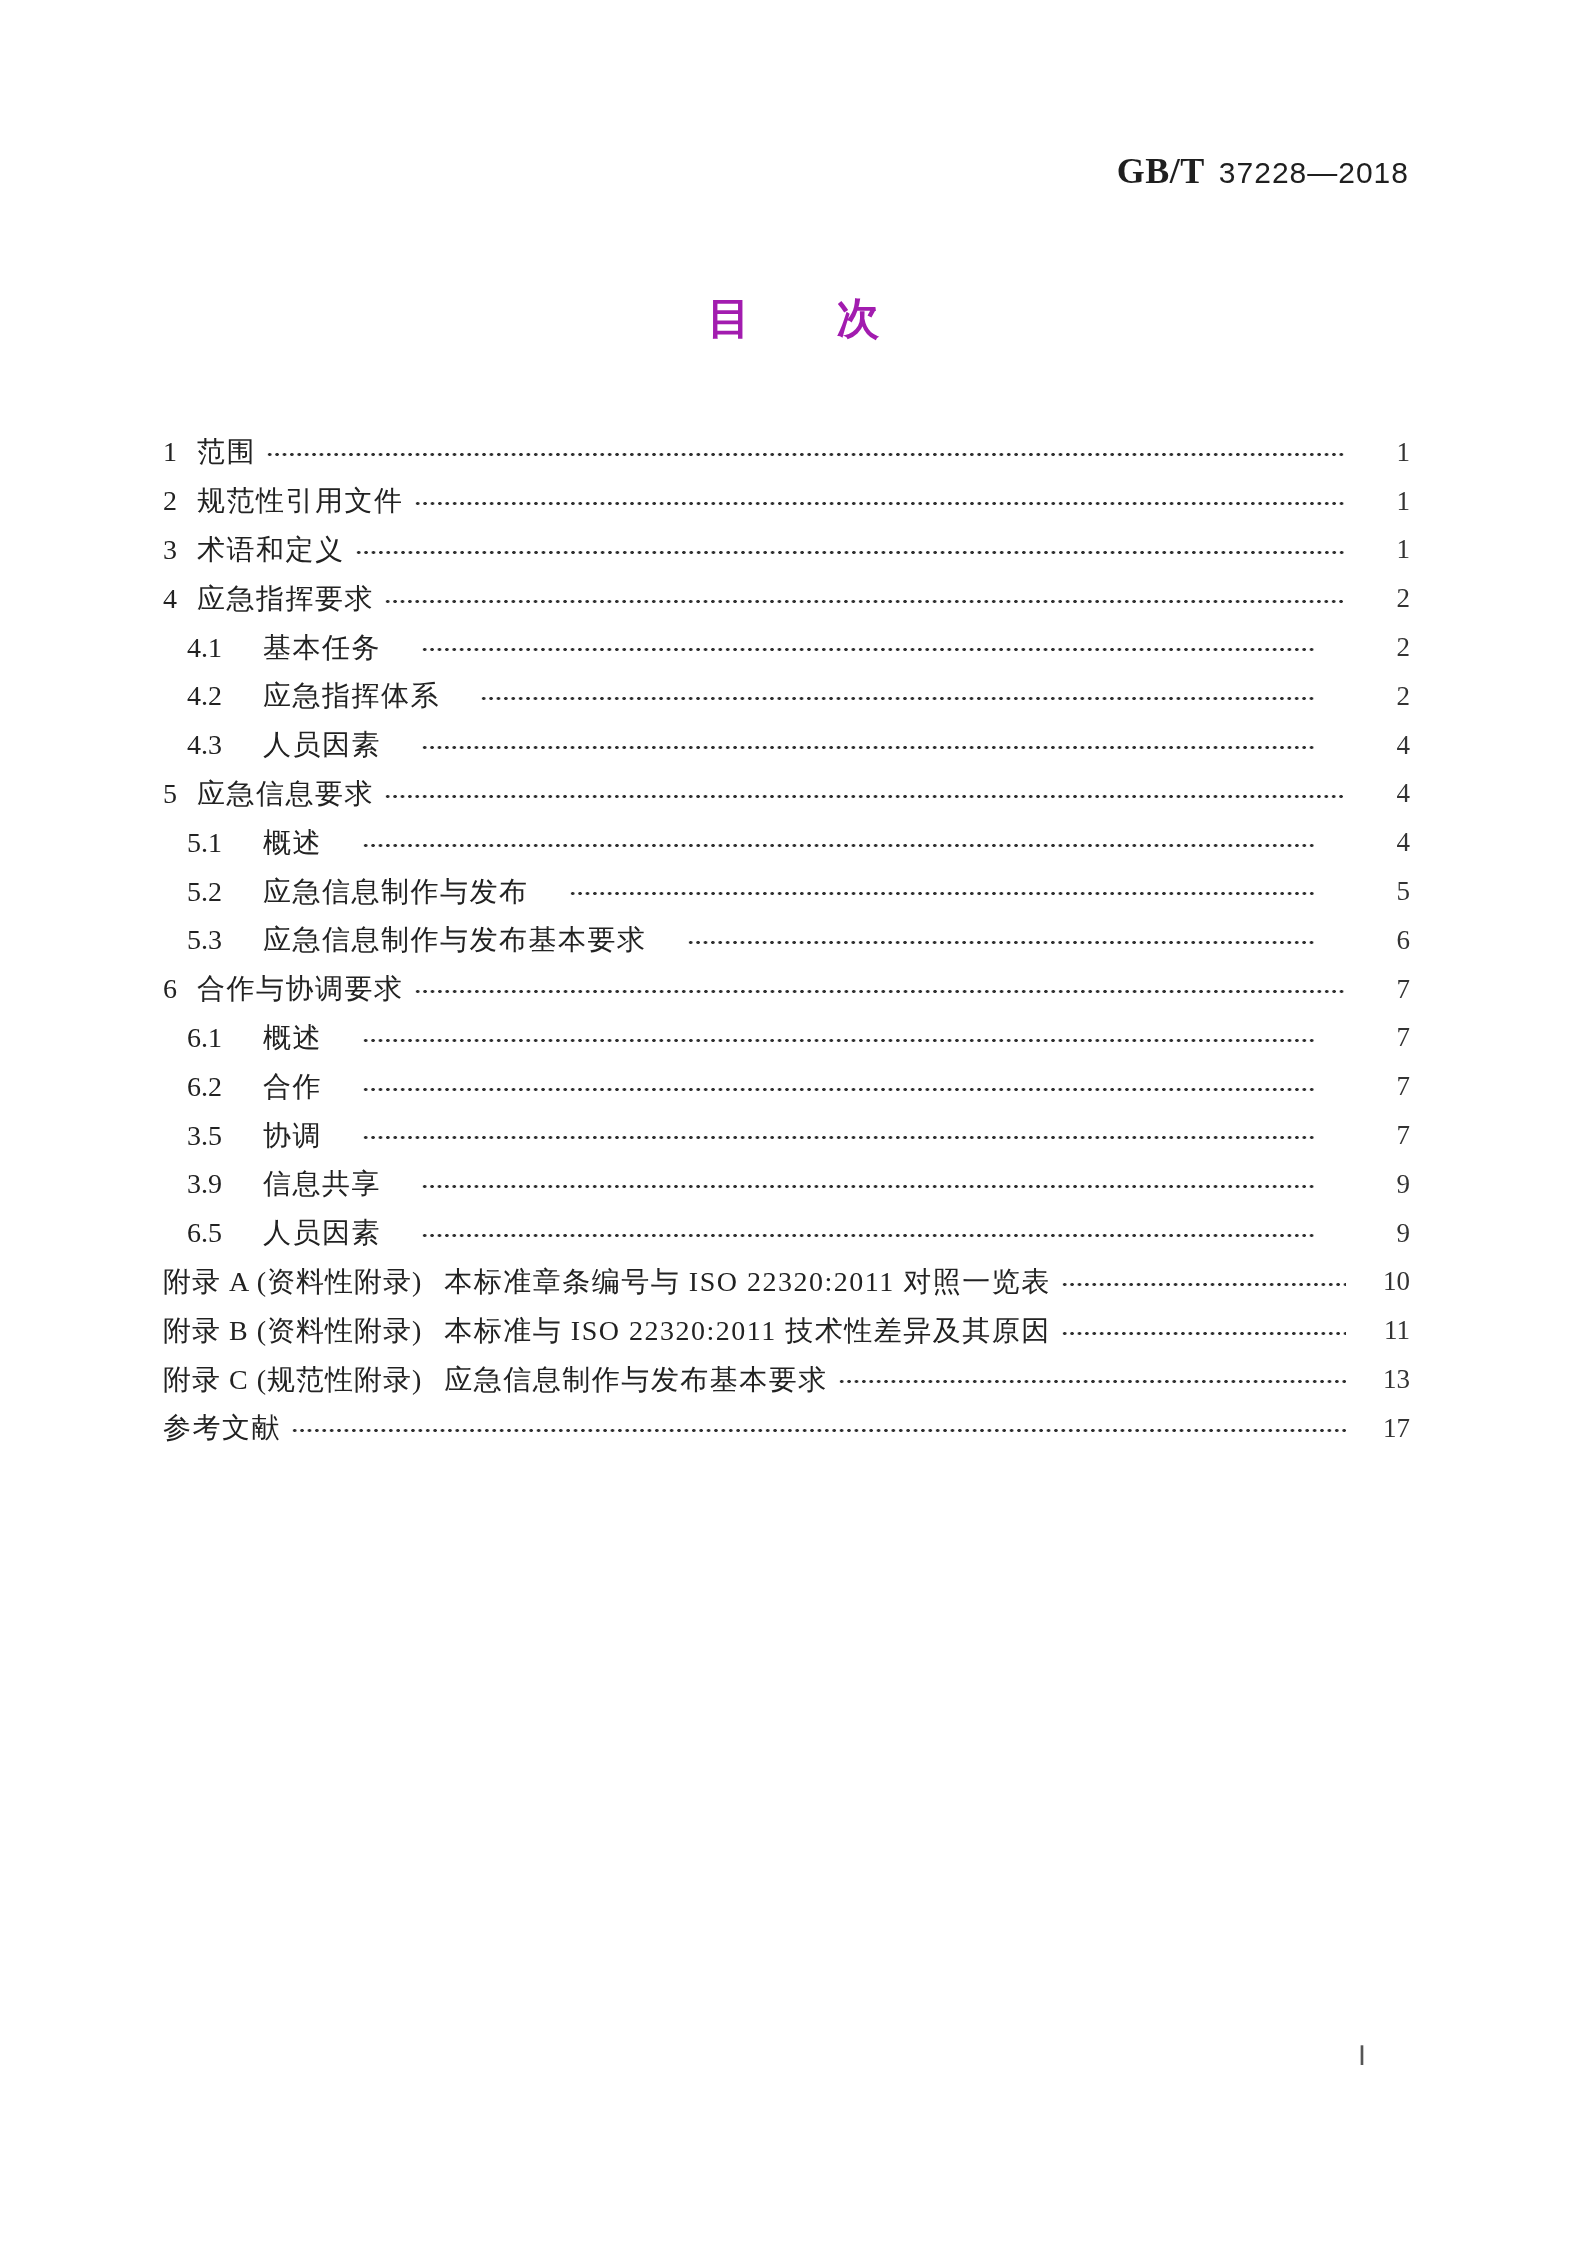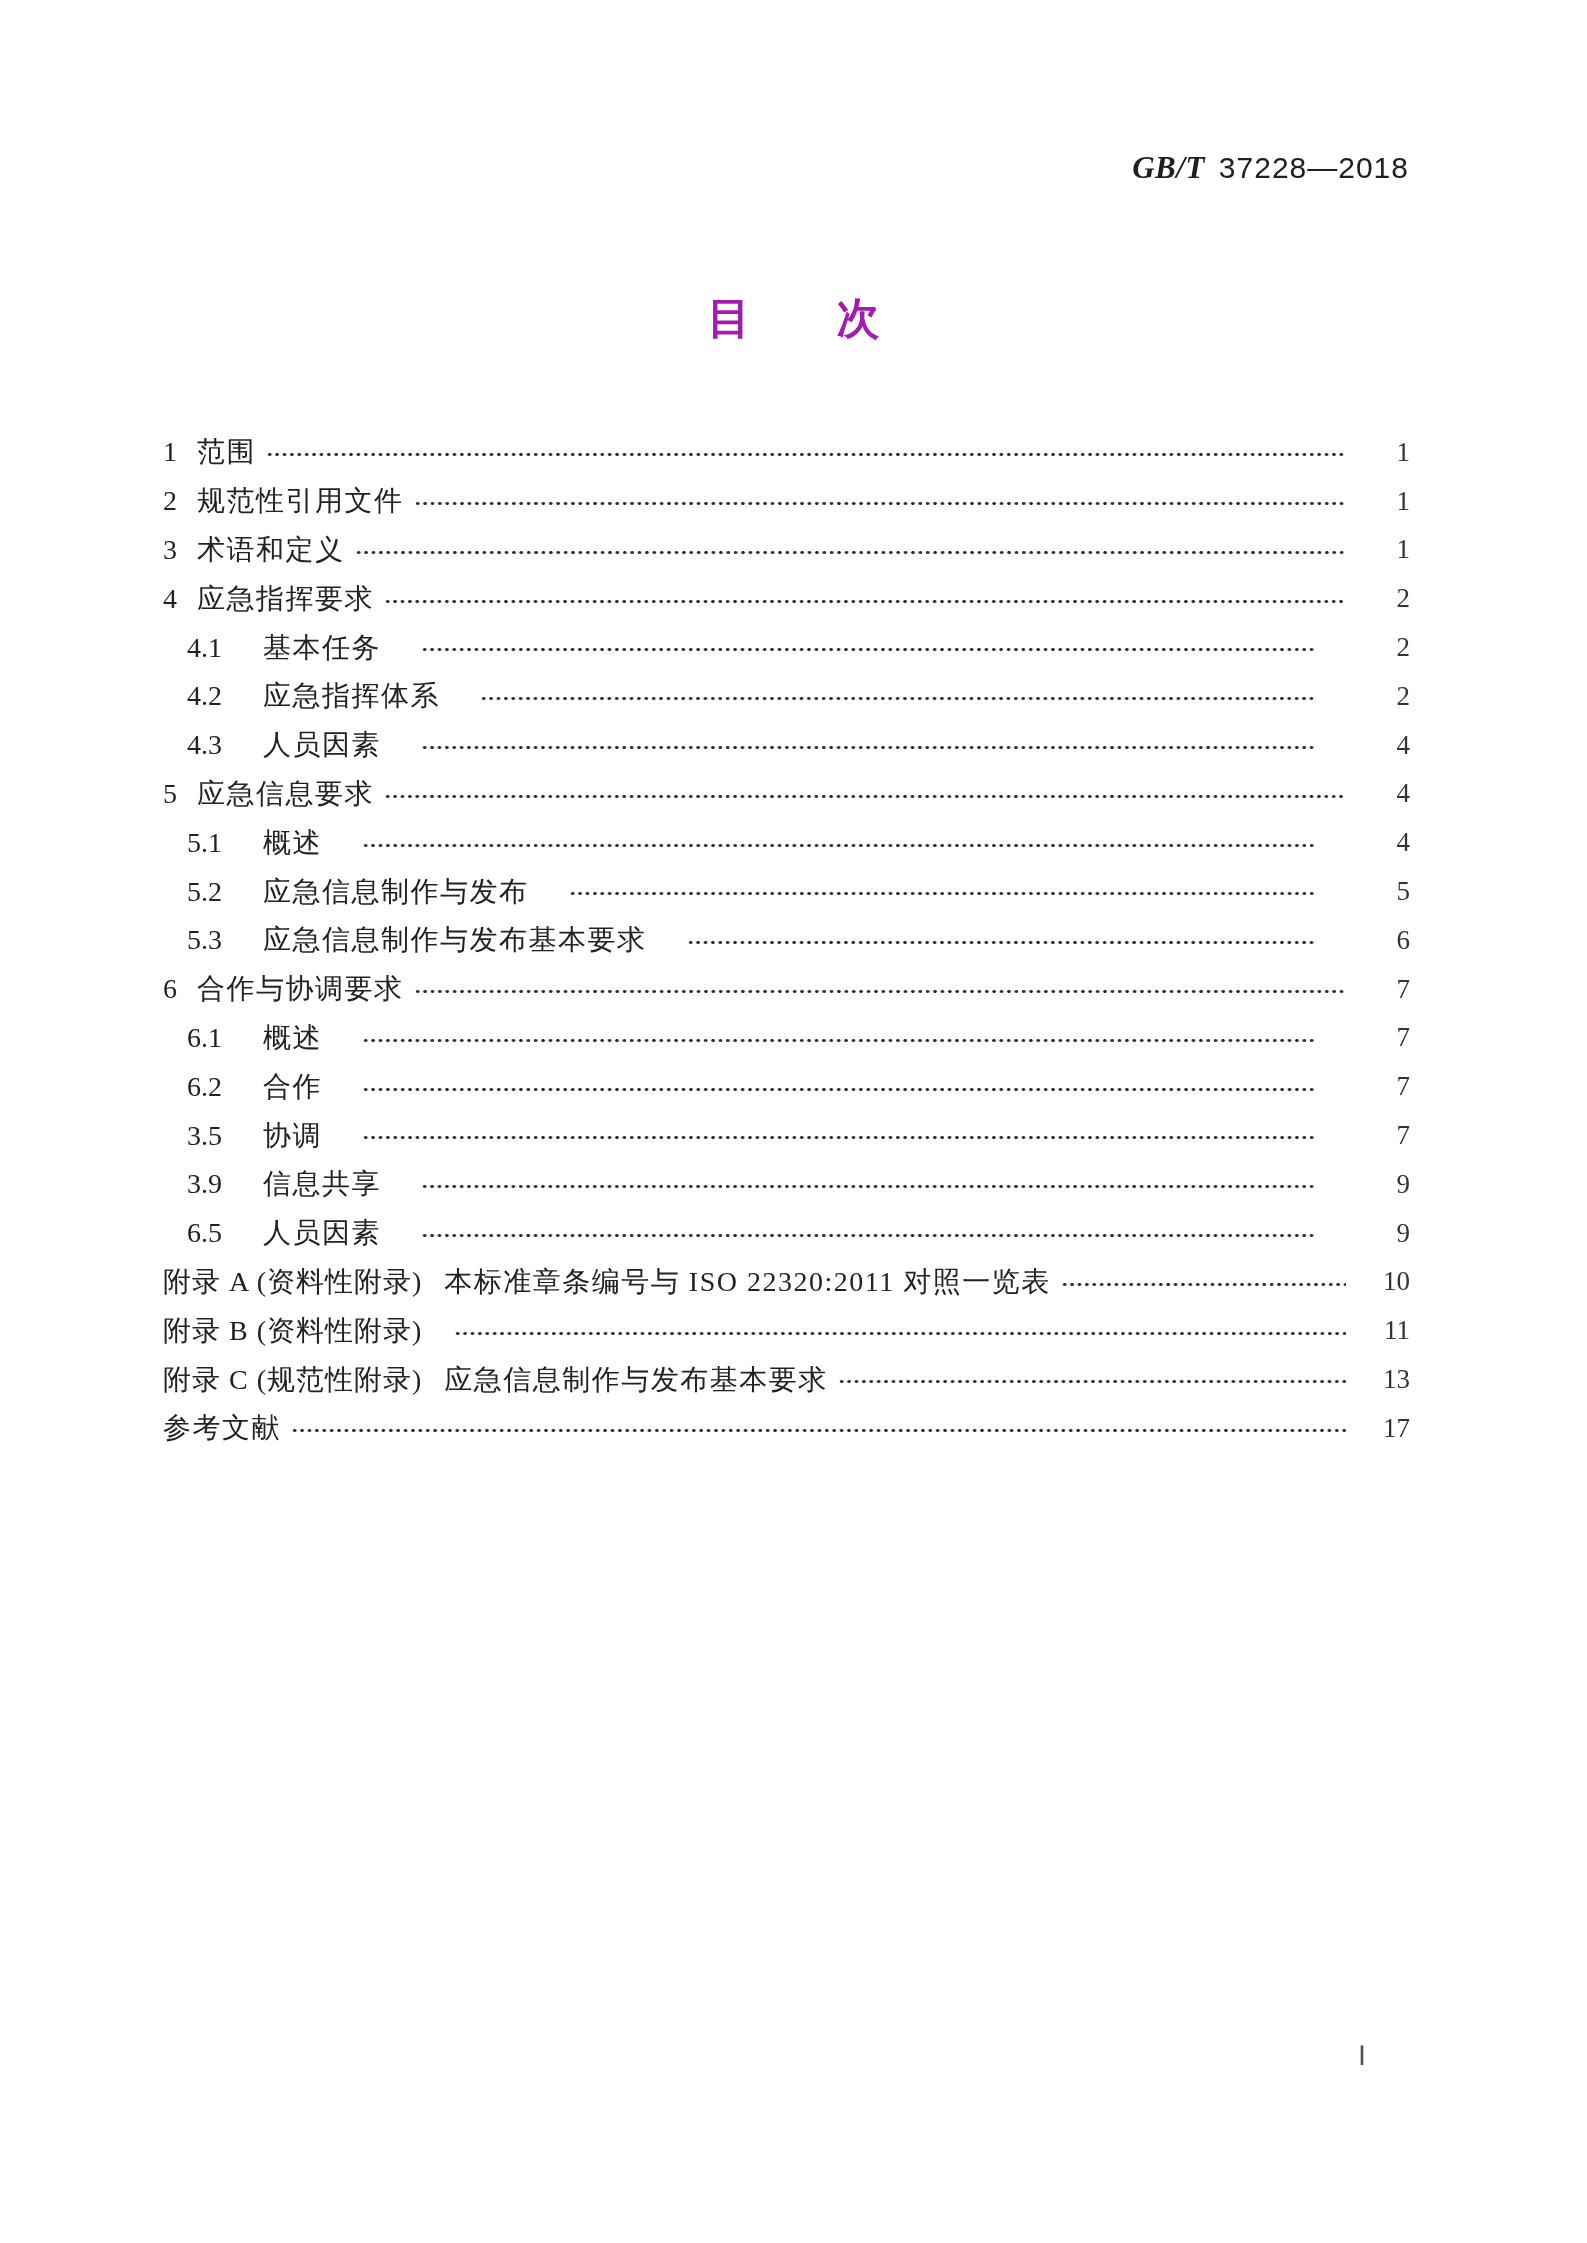--- a/index.html
+++ b/index.html
@@ -18,23 +18,22 @@
   }
   .header {
     position: absolute;
     top: 150px;
     right: 178px;
     white-space: nowrap;
   }
   .header .code {
     font-family: "Liberation Serif", serif;
     font-weight: 700;
-    font-size: 31px;
+    font-size: 36px;
     letter-spacing: 0.5px;
-    font-style: italic;
   }
   .header .number {
     font-family: "Liberation Sans", sans-serif;
     font-weight: 400;
     font-size: 30px;
     letter-spacing: 1px;
     margin-left: 10px;
   }
   .doc-title {
     position: absolute;
@@ -242,20 +241,21 @@
 
   <div class="row level0 appendix">
     <span class="num">附录 A (资料性附录)</span>
     <span class="label">本标准章条编号与 ISO 22320:2011 对照一览表</span>
     <span class="leader"></span>
     <span class="pagenum">10</span>
   </div>
 
   <div class="row level0 appendix">
     <span class="num">附录 B (资料性附录)</span>
+    <span class="label">本标准与 ISO 22320:2011 技术性差异及其原因</span>
     <span class="leader"></span>
     <span class="pagenum">11</span>
   </div>
 
   <div class="row level0 appendix">
     <span class="num">附录 C (规范性附录)</span>
     <span class="label">应急信息制作与发布基本要求</span>
     <span class="leader"></span>
     <span class="pagenum">13</span>
   </div>

